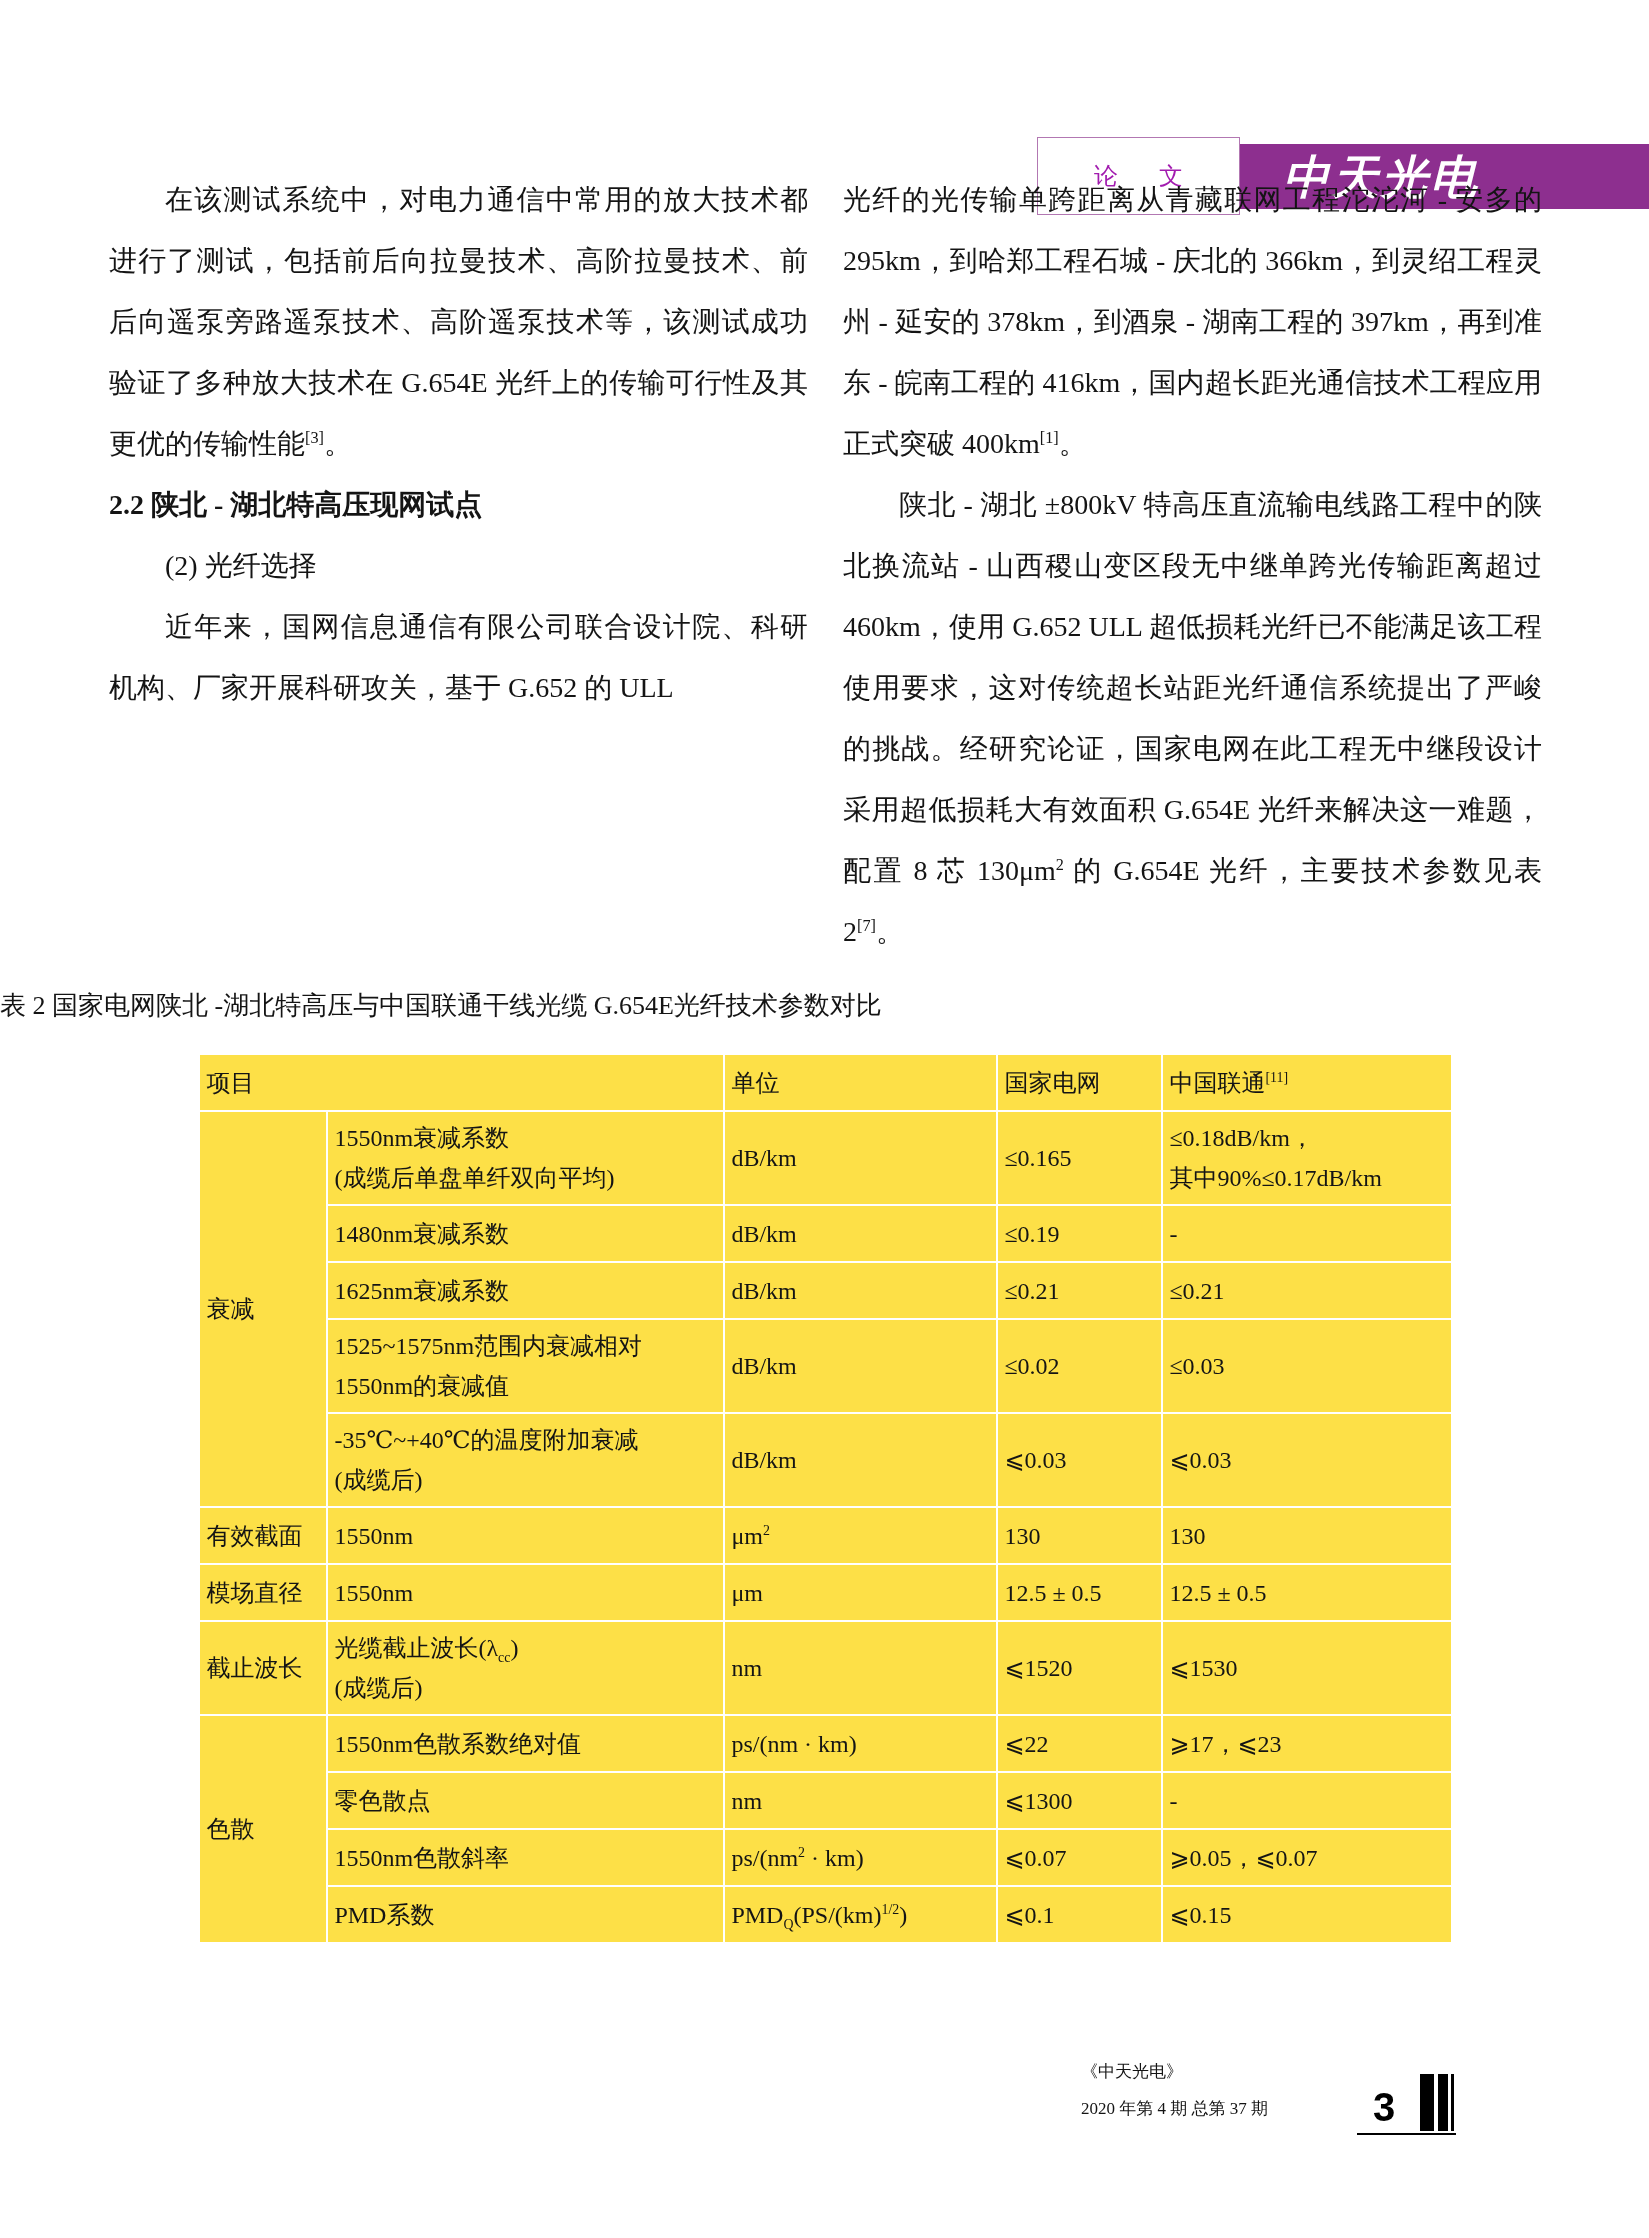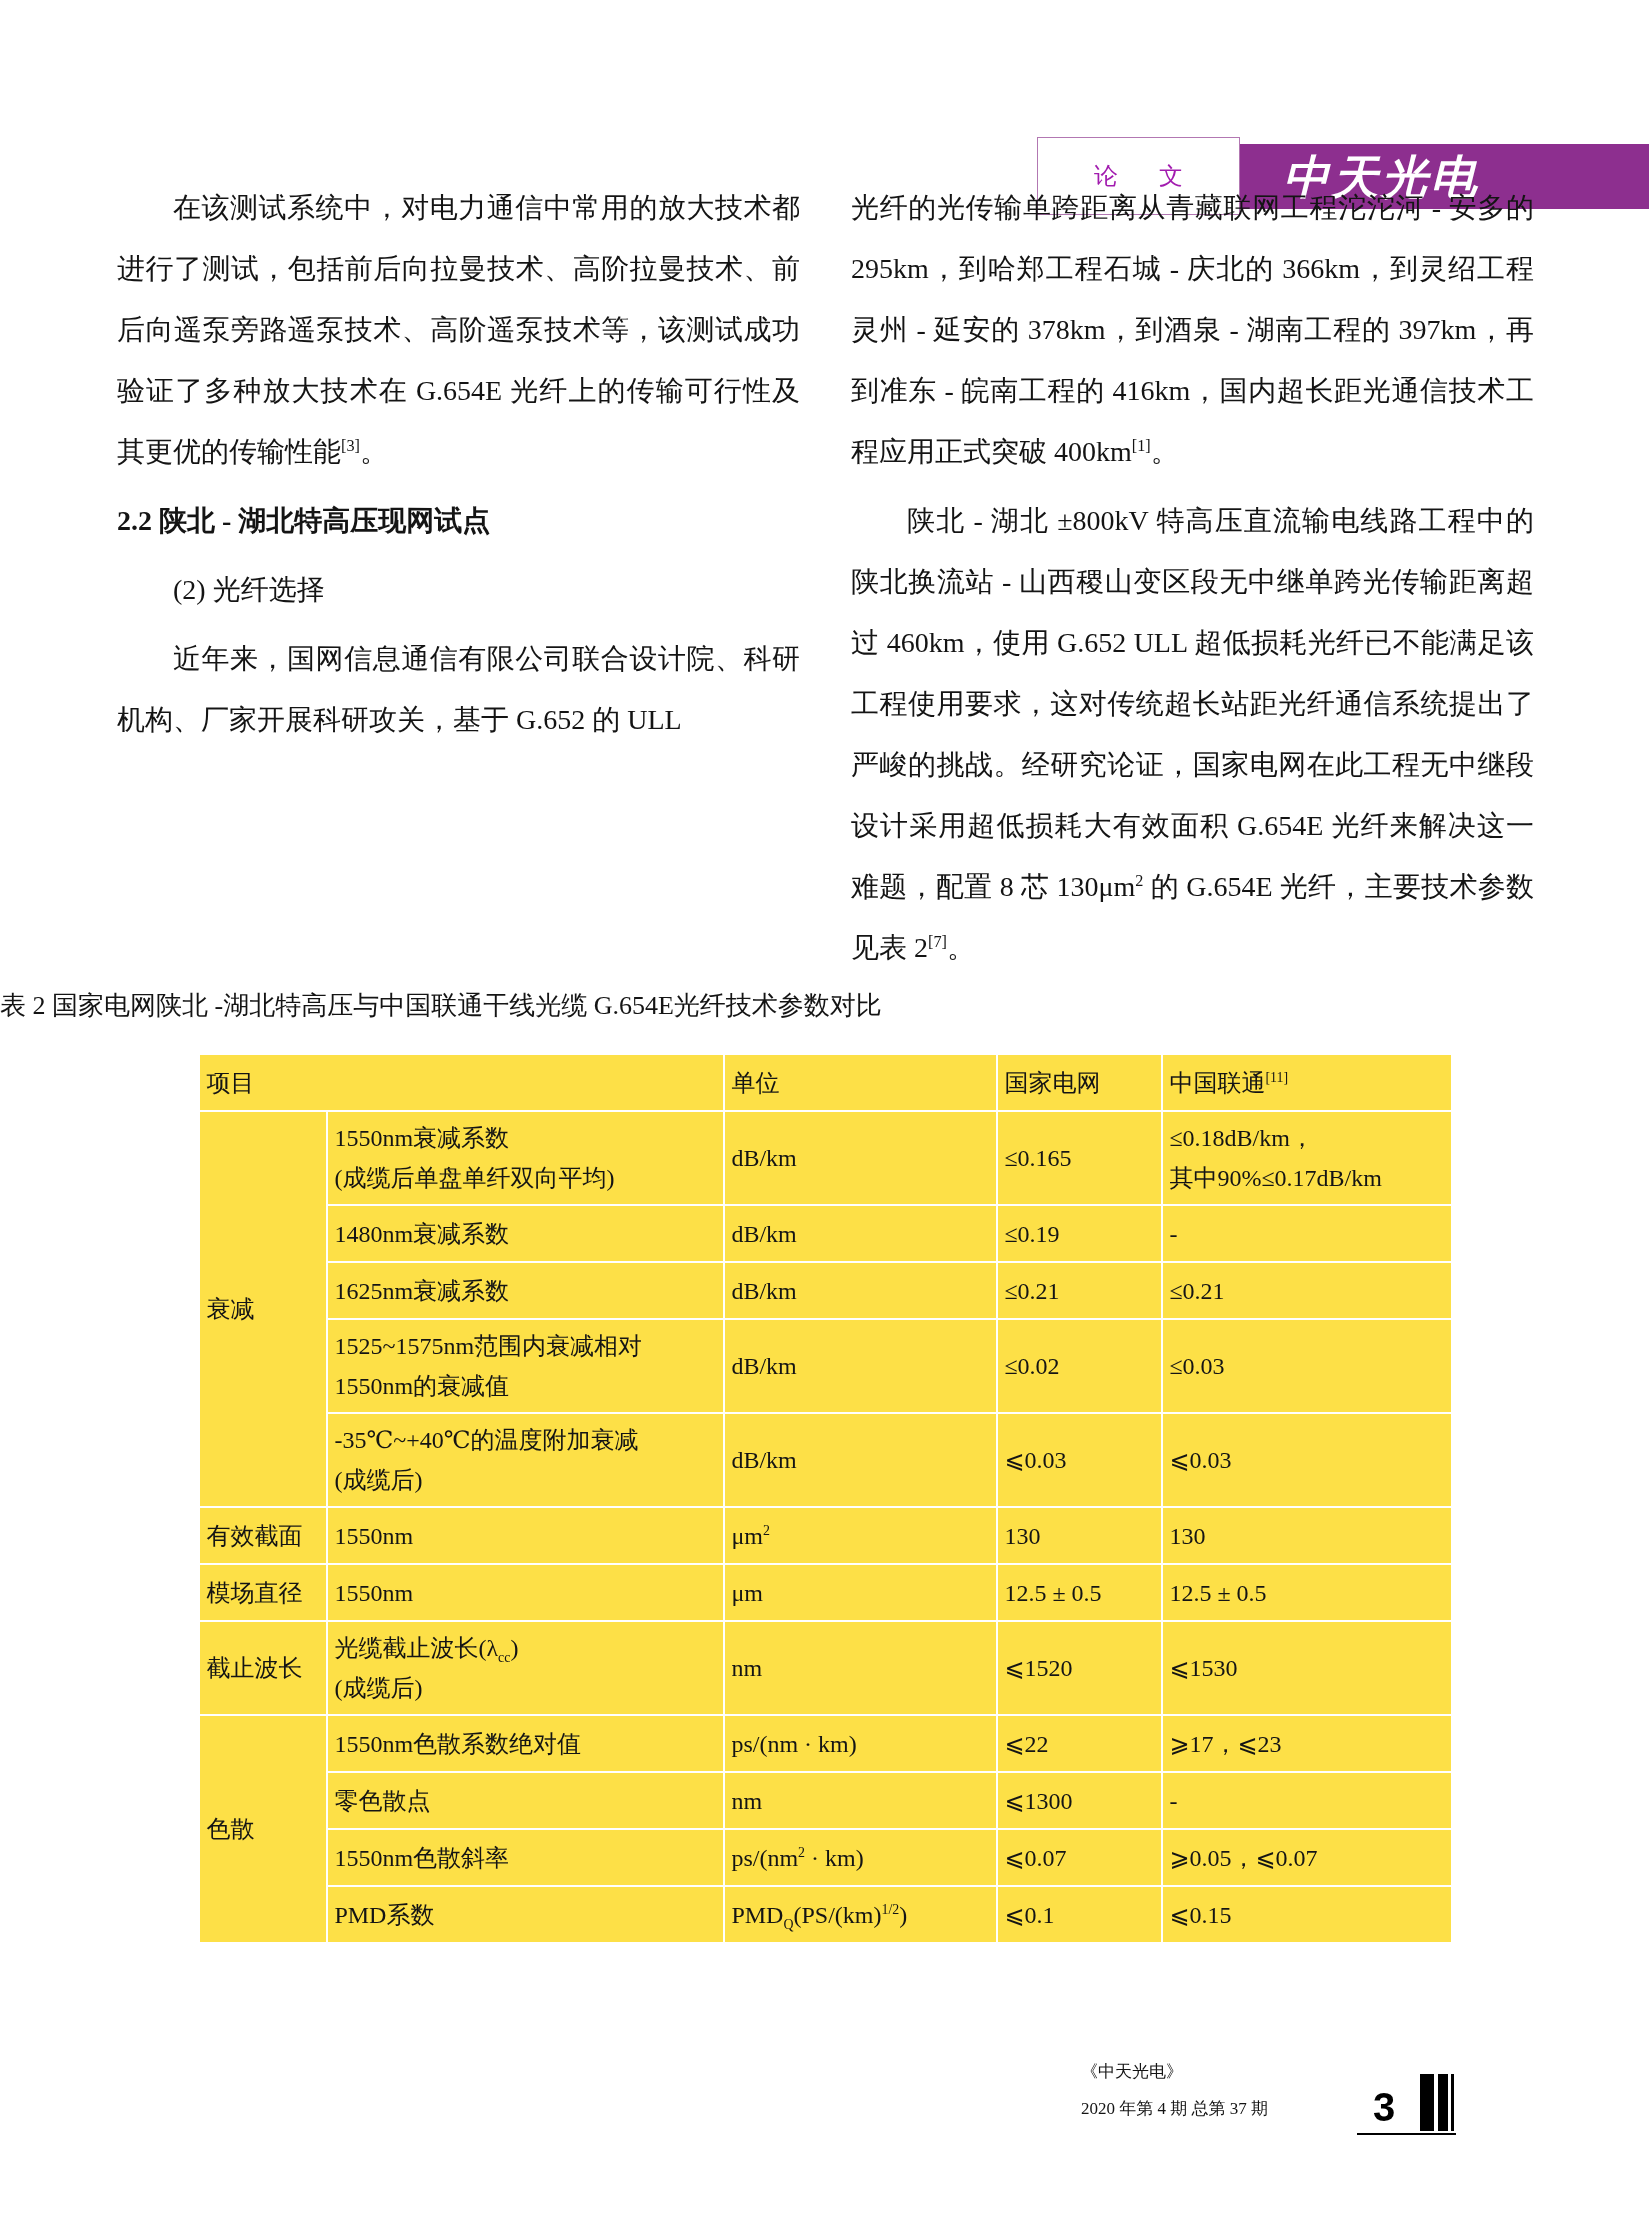--- a/index.html
+++ b/index.html
@@ -29,21 +29,21 @@
   .paper-tab .tab-text{
     color:#a21caf;font-size:24px;letter-spacing:17.6px;padding-left:17.6px;
   }
   
   .col{
     position:absolute;top:169px;width:699px;
     font-size:28px;line-height:61px;text-align:justify;
   }
   .col-left{left:109px;}
   .col-right{left:843px;}
-  .para{margin:8px;}
+  .para{margin:0;}
   .para.indent{text-indent:2em;}
   .para.heading{font-weight:bold;}
   sup{font-size:0.58em;line-height:0;vertical-align:super;}
   sub{font-size:0.58em;line-height:0;vertical-align:sub;}
   
   .table-caption{
     position:absolute;top:988px;left:0;width:1650px;
     text-align:left;font-size:26px;line-height:35px;
   }
   table.param-table{

